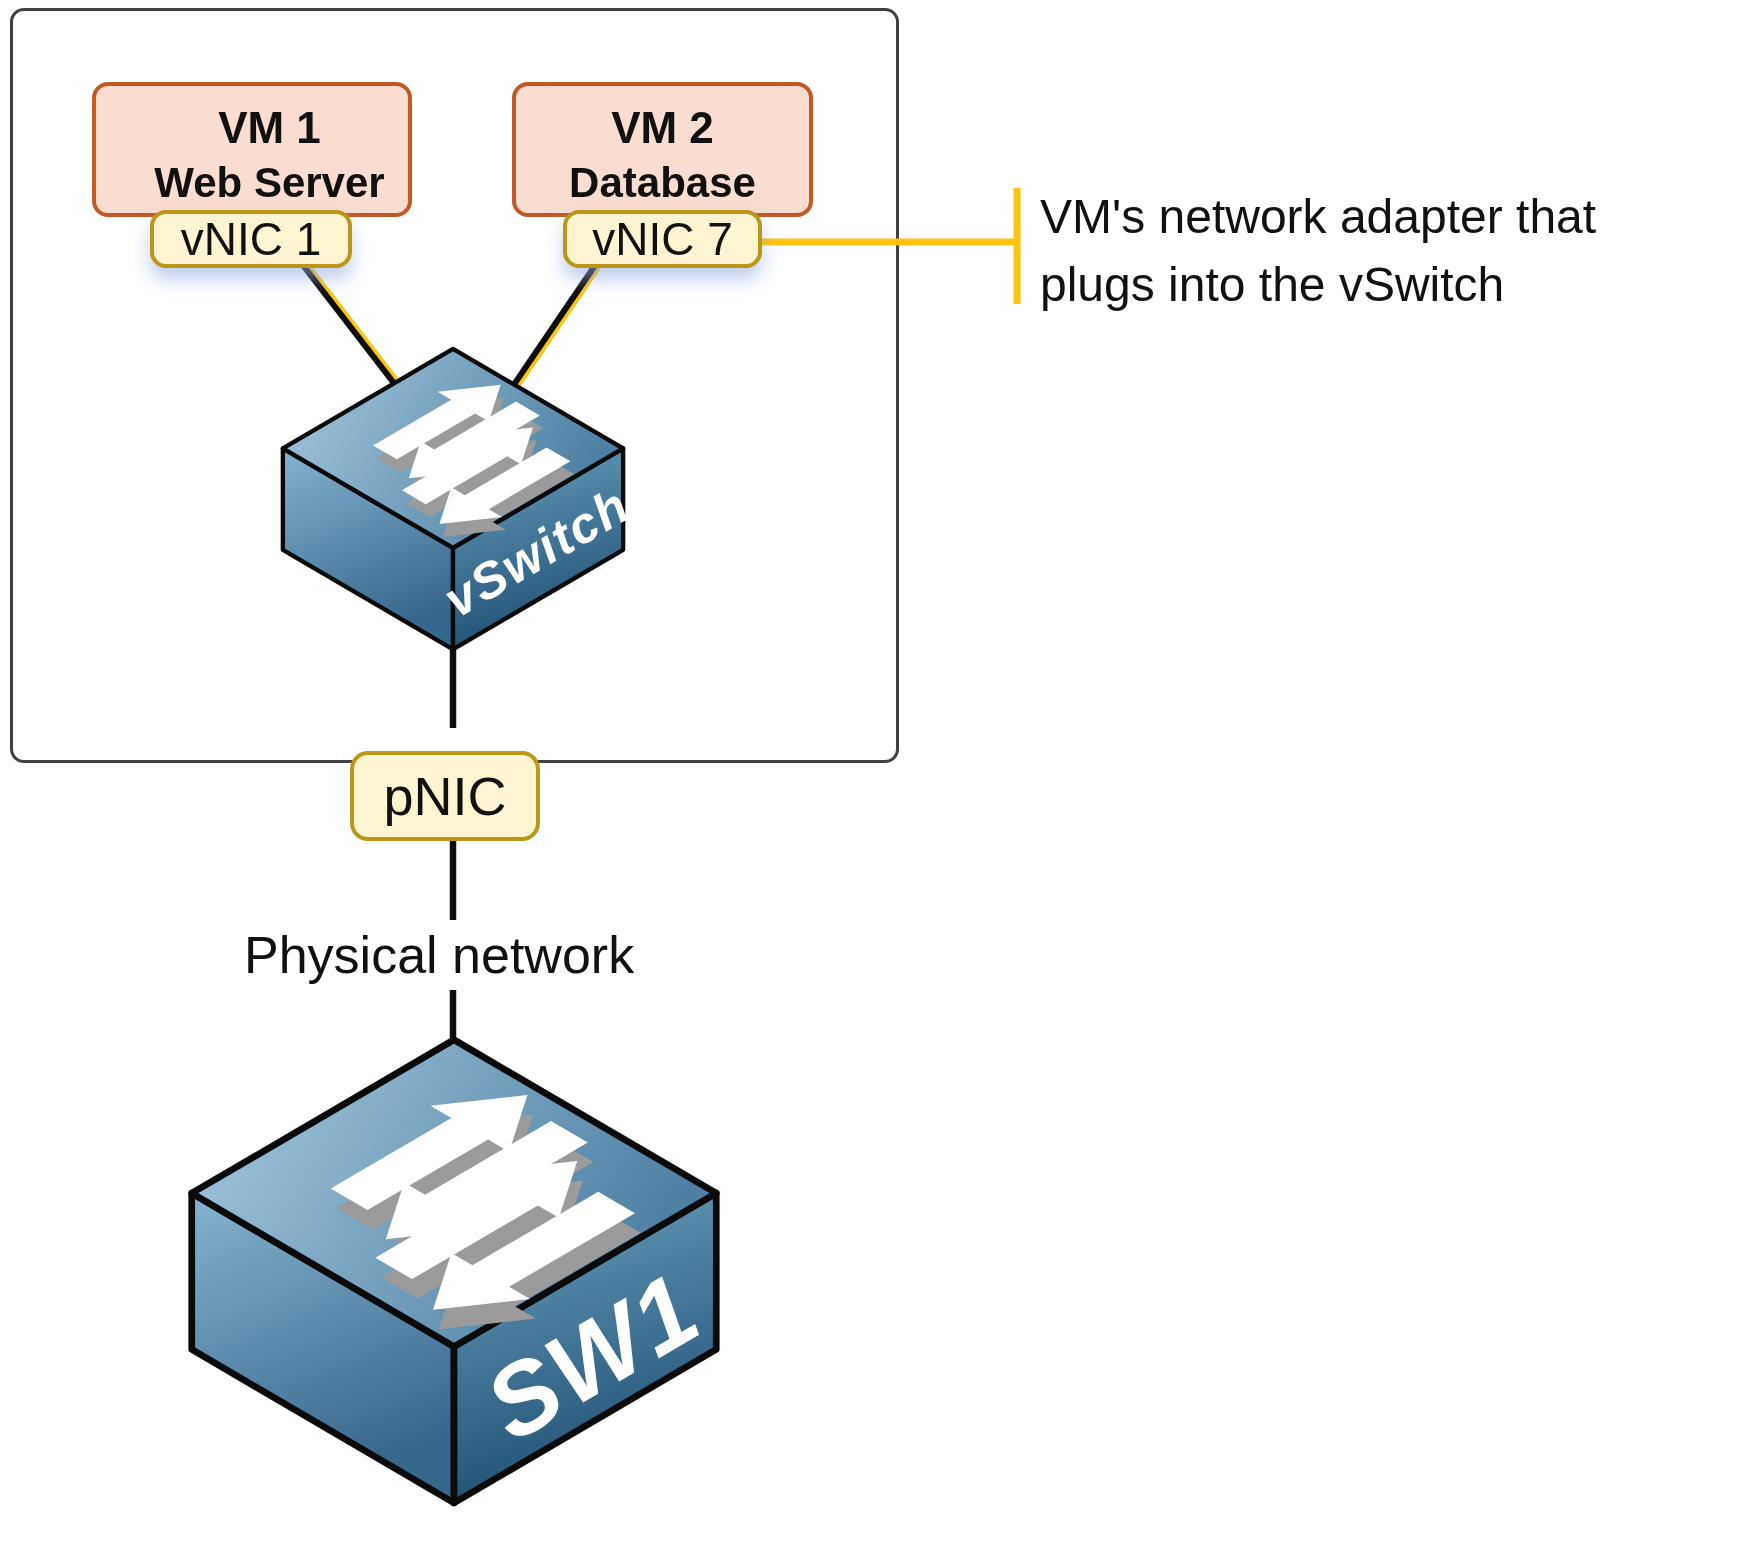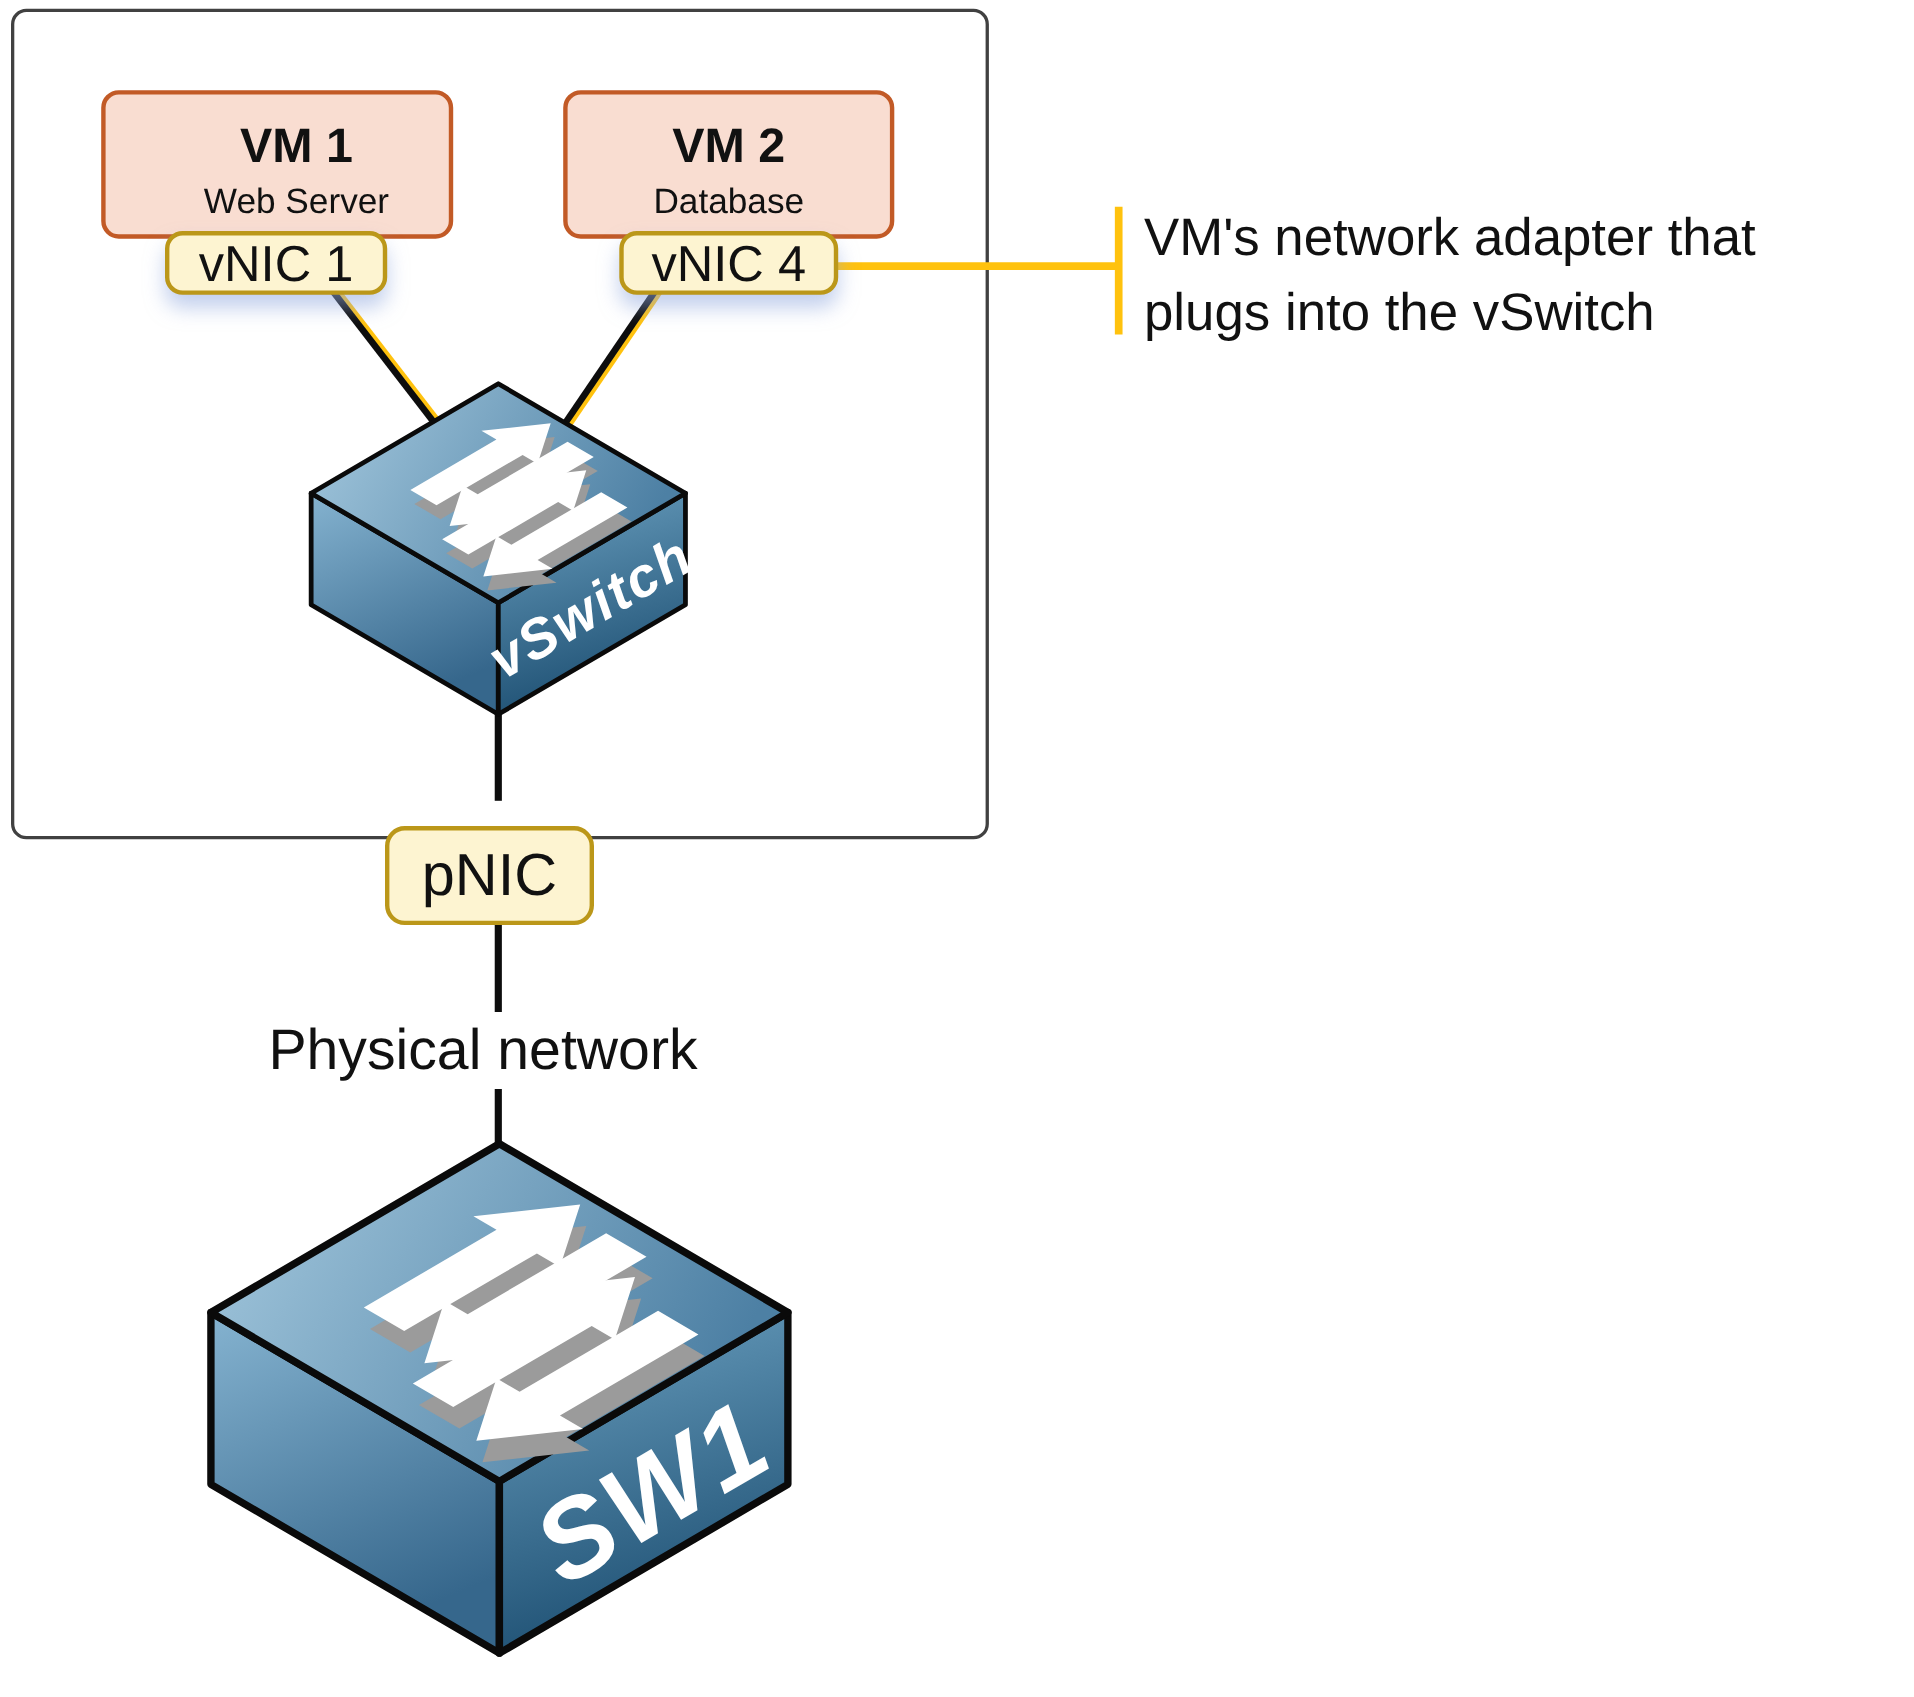--- a/index.html
+++ b/index.html
@@ -22,21 +22,21 @@
   }
   .box{
     position:absolute;box-sizing:border-box;display:flex;flex-direction:column;
     align-items:center;justify-content:center;text-align:center;z-index:3;
   }
   .vm-box{
     background:var(--vm-fill,#f9ddd1);border:4px solid var(--vm-border,#c25a26);
     border-radius:16px;padding-top:10px;gap:12px;
   }
   .vm-title{font-size:44px;font-weight:700;line-height:1;}
-  .vm-subtitle{font-size:32px;line-height:1;}
+  .vm-subtitle{font-size:42px;line-height:1;font-weight:bold;}
   .nic-box{
     background:var(--nic-fill,#fdf4d1);border:4px solid var(--nic-border,#bb9719);
     border-radius:16px;font-size:46px;line-height:1;
     box-shadow:0 12px 18px rgba(146,170,222,0.55);
   }
   .pnic-box{
     background:var(--nic-fill,#fdf4d1);border:4px solid var(--nic-border,#bb9719);
     border-radius:18px;font-size:54px;line-height:1;box-shadow:none;
   }
   .phys-label{
@@ -151,21 +151,21 @@
   <div class="box vm-box" style="left:512px;top:82px;width:301px;height:135px;">
     <div class="vm-title">VM 2</div>
     <div class="vm-subtitle">Database</div>
   </div>
 
   <div class="box nic-box" style="left:150px;top:210px;width:202px;height:58px;">
     <span>vNIC 1</span>
   </div>
 
   <div class="box nic-box" style="left:563px;top:210px;width:199px;height:58px;">
-    <span>vNIC 4</span>
+    <span>vNIC 7</span>
   </div>
 
   <div class="box pnic-box" style="left:350px;top:723px;width:190px;height:90px;margin-top:28px;">
     <span>pNIC</span>
   </div>
 
   <div class="phys-label">Physical network</div>
 
   <div class="annotation">
     <div>VM's network adapter that</div>

